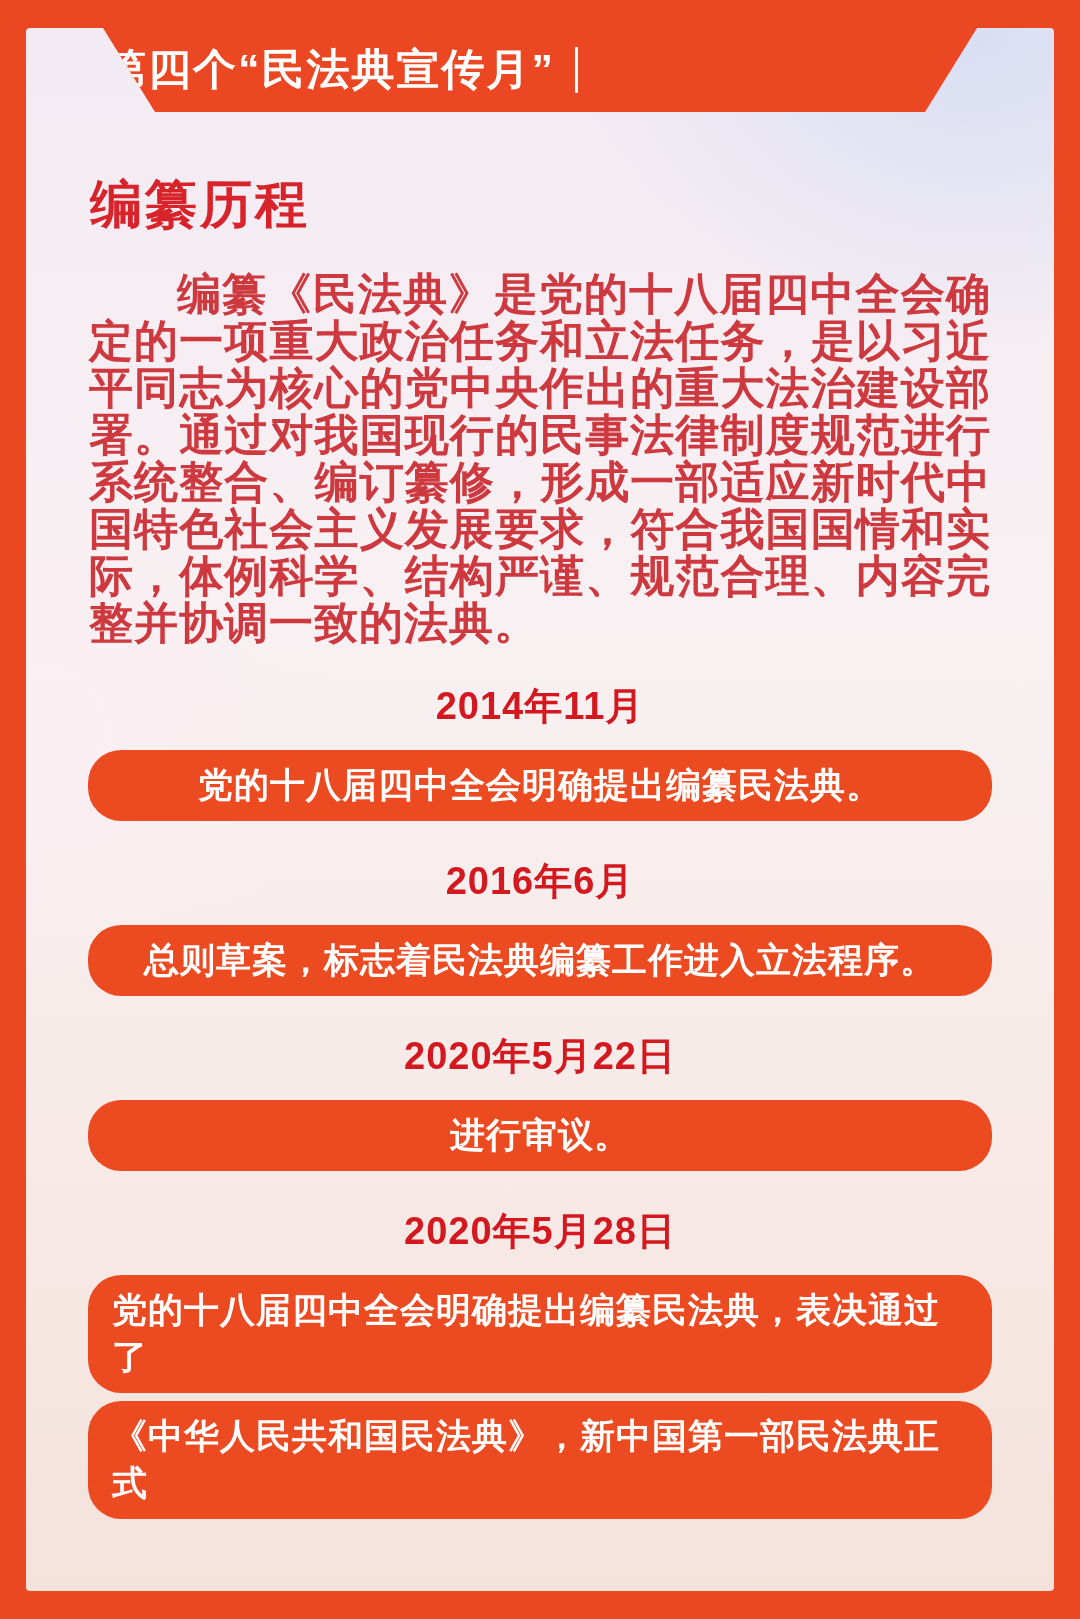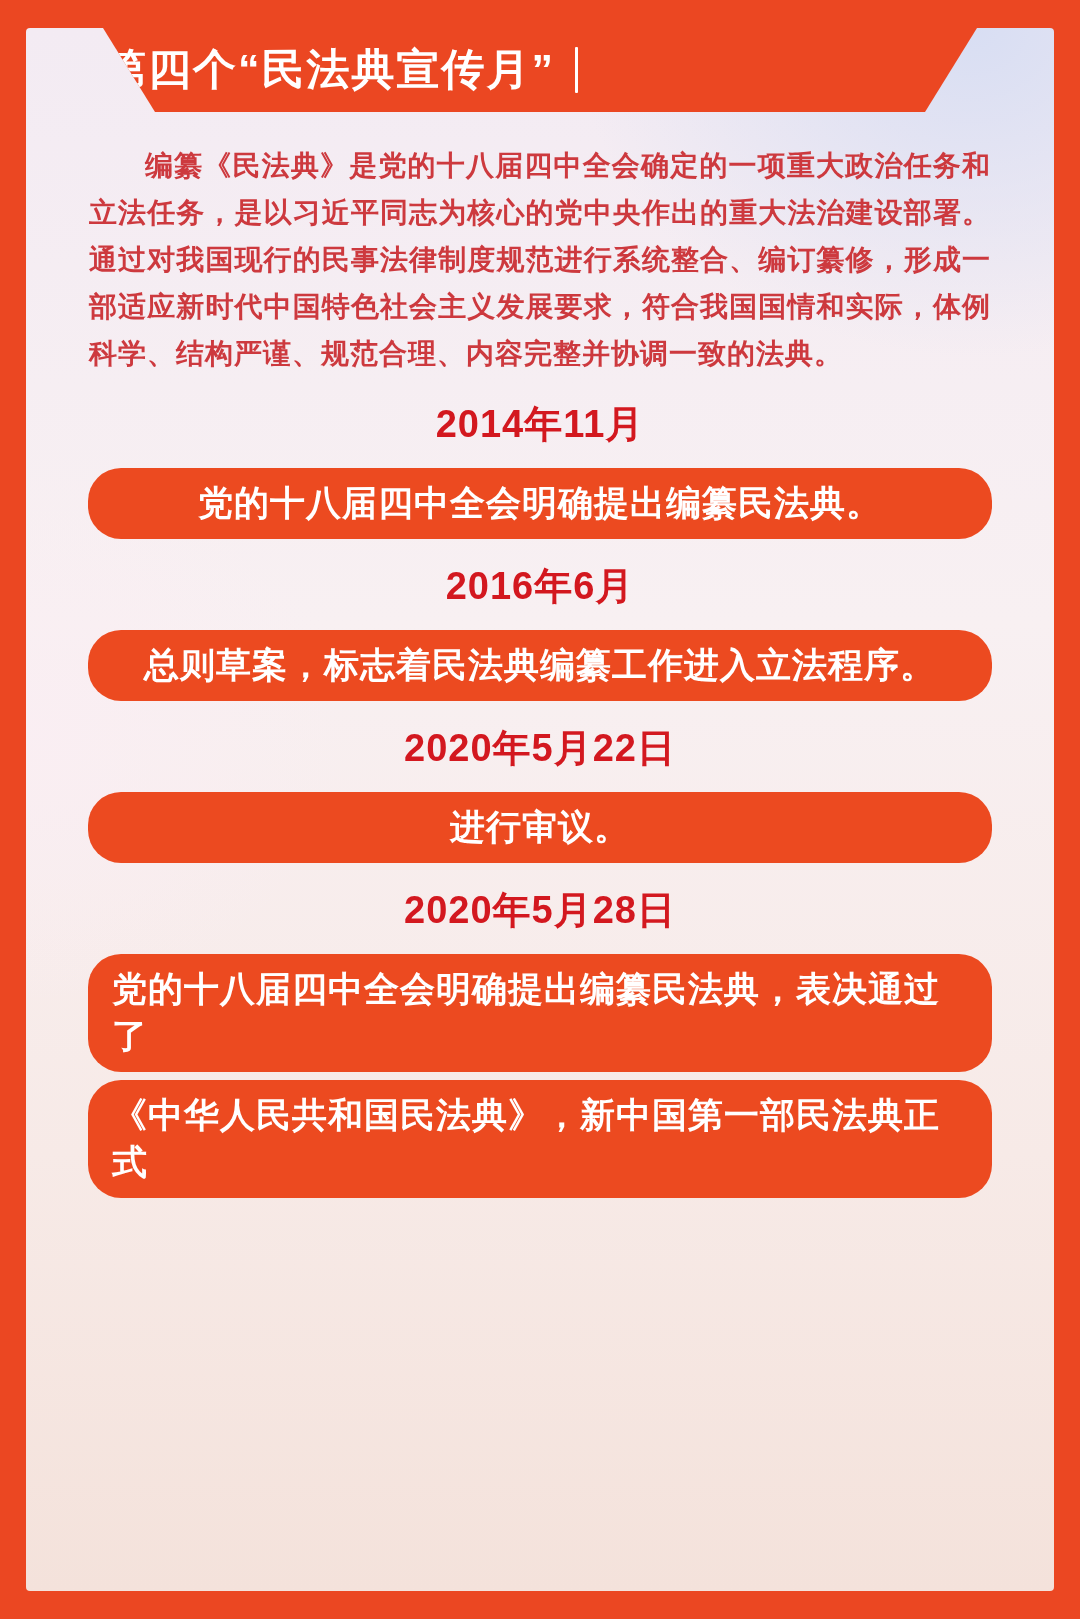--- a/index.html
+++ b/index.html
@@ -31,26 +31,26 @@
   .banner .divider{
     display:inline-block;width:3px;height:46px;
     background:#ffffff;margin:0 20px;border-radius:1px;
   }
   .page-title{
     margin:58px 0 0 64px;
     font-size:52px;font-weight:900;color:#d8232a;letter-spacing:3px;
   }
   .paragraph{
     margin:30px auto 12px;width:902px;
-    font-size:28px;line-height:47px;color:#cd393e;font-weight:bold;
+    font-size:44px;line-height:47px;color:#cd393e;font-weight:bold;
     text-align:justify;text-indent:2em;letter-spacing:1px;
   }
   .timeline{margin-top:12px;}
   .timeline-date{
-    margin:22px 0 18px;text-align:center;
+    margin:35px 0 18px;text-align:center;
     font-size:38px;font-weight:900;color:#d3181f;letter-spacing:1px;
   }
   .pill{
     margin:0 auto 8px;width:904px;min-height:66px;box-sizing:border-box;
     background:#ec4a20;border-radius:33px;
     display:flex;align-items:center;justify-content:center;
     color:#ffffff;font-size:35px;font-weight:bold;letter-spacing:1px;
     padding:12px 24px;
   }
 </style>
@@ -58,20 +58,21 @@
 <body>
 
 <div class="poster">
   <div class="content">
 
     <header class="banner">
       <span>第四个“民法典宣传月”</span>
       <span class="divider"></span>
     </header>
 
+    <h1 class="page-title">编纂历程</h1>
 
     <p class="paragraph">编纂《民法典》是党的十八届四中全会确定的一项重大政治任务和立法任务，是以习近平同志为核心的党中央作出的重大法治建设部署。通过对我国现行的民事法律制度规范进行系统整合、编订纂修，形成一部适应新时代中国特色社会主义发展要求，符合我国国情和实际，体例科学、结构严谨、规范合理、内容完整并协调一致的法典。</p>
 
     <section class="timeline">
 
       <div class="entry">
         <h3 class="timeline-date">2014年11月</h3>
         <div class="pill">党的十八届四中全会明确提出编纂民法典。</div>
       </div>
 

